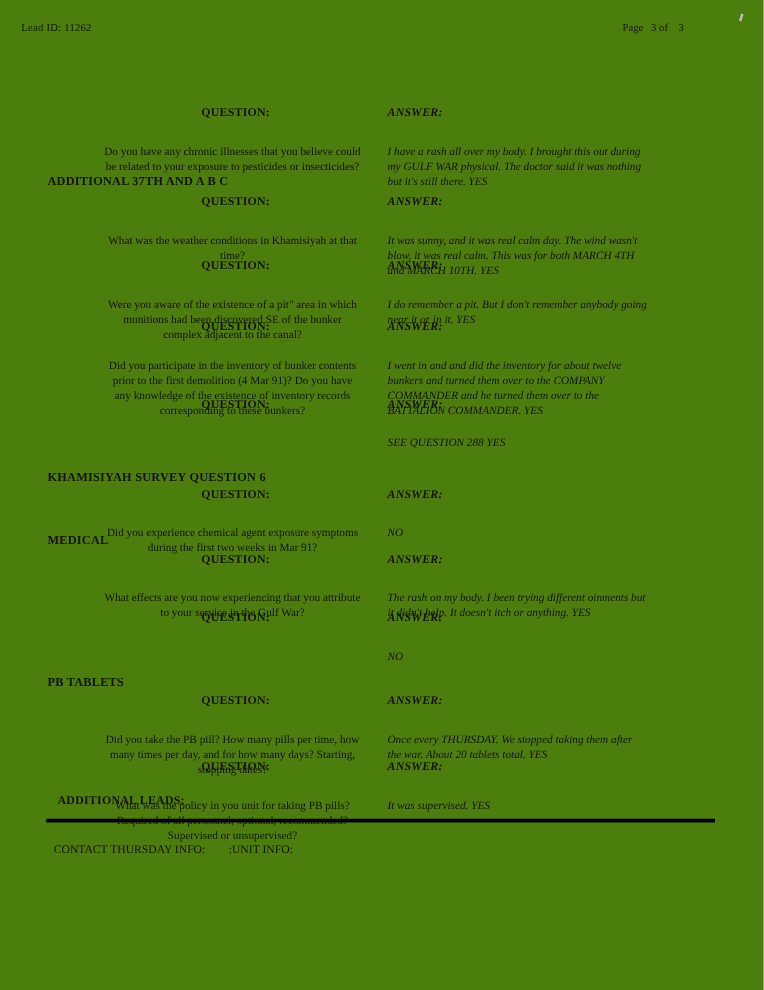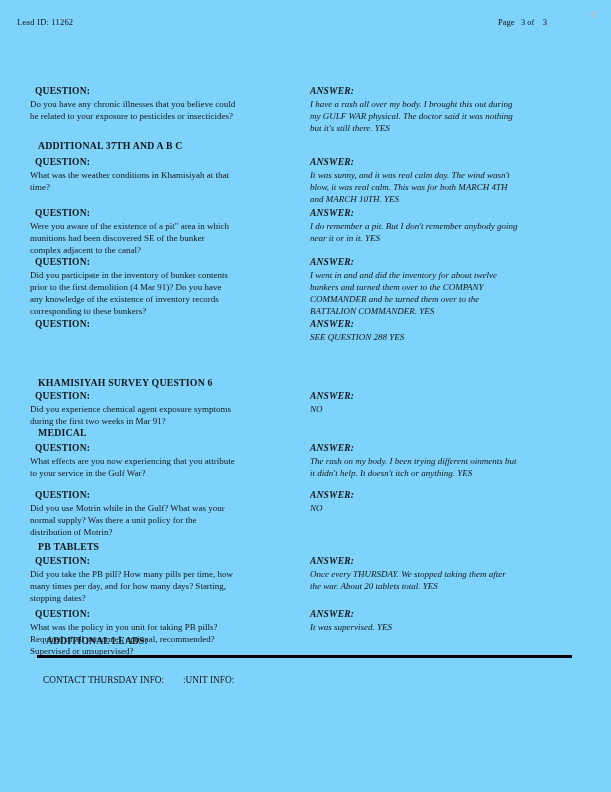--- a/index.html
+++ b/index.html
@@ -1,32 +1,32 @@
 <!DOCTYPE html>
 <html><head>
 <meta charset="utf-8">
 <style>
   html,body{margin:0;padding:0;background:#ffffff;}
   .page{
     position:relative;
     width:611px;height:792px;
-    background:#7dd3fc;
+    background:#4d7c0f;
     font-family:"Liberation Serif", serif;
     color:#161616;
     overflow:hidden;
   }
   .hdr-left{position:absolute;left:17px;top:17px;font-size:8.5px;letter-spacing:.2px;}
   .hdr-right{position:absolute;left:498px;top:17px;font-size:8.5px;white-space:pre;}
   .artifact{position:absolute;left:592px;top:11px;width:2px;height:6px;background:#bdbdbd;transform:rotate(18deg);}
   .row{position:absolute;left:0;width:611px;}
-  .qcol{position:absolute;left:30px;top:0;width:260px;}
+  .qcol{position:absolute;left:56px;top:0;width:260px;text-align:center;}
   .acol{position:absolute;left:310px;top:0;width:308px;font-style:italic;}
   .lbl{font-weight:bold;font-size:9.5px;line-height:10.5px;letter-spacing:.2px;}
   .qcol .lbl{margin-left:5px;}
-  .body{font-size:9px;line-height:12.1px;white-space:pre-line;margin-top:1px;}
+  .body{font-size:9px;line-height:12.1px;white-space:pre-line;margin-top:18px;}
   .heading{position:absolute;left:38px;font-weight:bold;font-size:9.8px;letter-spacing:.2px;}
   .rule{position:absolute;left:37px;top:655px;width:535px;height:3px;background:#000;}
   .foot-leads{position:absolute;left:46px;top:636px;font-weight:bold;font-size:9.5px;letter-spacing:.2px;}
   .foot-contact{position:absolute;left:43px;top:675px;font-size:9.3px;}
   .foot-unit{position:absolute;left:183px;top:675px;font-size:9.3px;}
 </style>
 </head>
 <body>
 
 <div class="page">
@@ -131,23 +131,20 @@
     <div class="acol">
       <div class="lbl">ANSWER:</div>
       <div class="body">The rash on my body. I been trying different oinments but
 it didn't help. It doesn't itch or anything. YES</div>
     </div>
   </div>
 
   <div class="row" style="top:490px">
     <div class="qcol">
       <div class="lbl">QUESTION:</div>
-      <div class="body">Did you use Motrin while in the Gulf?  What was your
-normal supply?  Was there a unit policy for the
-distribution of Motrin?</div>
     </div>
     <div class="acol">
       <div class="lbl">ANSWER:</div>
       <div class="body">NO</div>
     </div>
   </div>
 
   <div class="heading" style="top:541px">PB TABLETS</div>
 
   <div class="row" style="top:556px">

